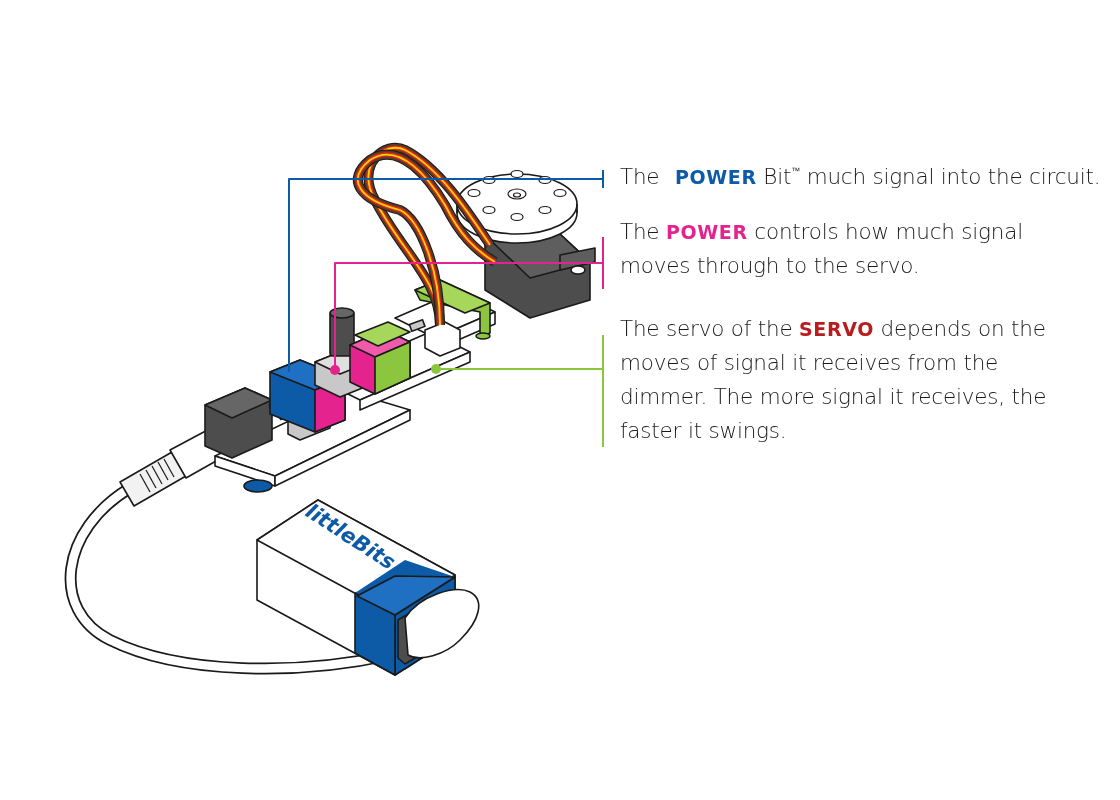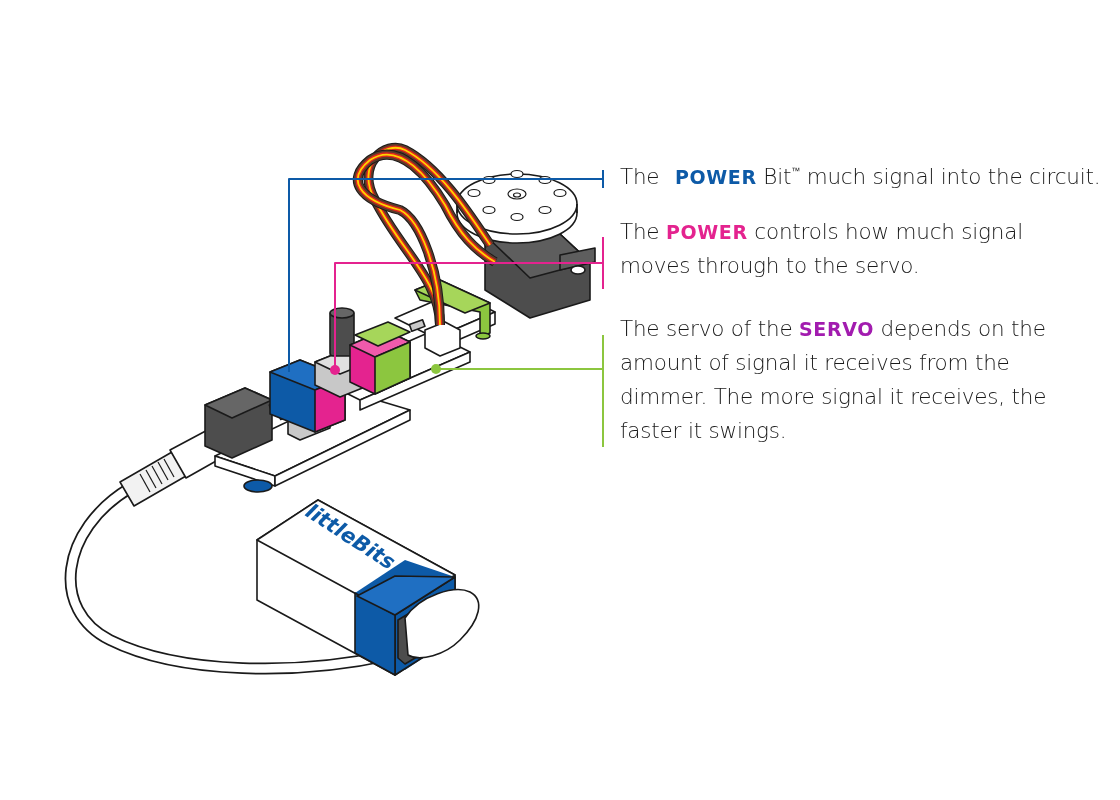--- a/index.html
+++ b/index.html
@@ -2,21 +2,21 @@
 <html><head>
 <meta charset="utf-8">
 <style>
   html, body { margin: 0; padding: 0; background: #ffffff; }
   body { width: 1120px; height: 800px; position: relative; overflow: hidden; font-family: "DejaVu Sans", "Liberation Sans", sans-serif; }
   #art { position: absolute; left: 0; top: 0; width: 1120px; height: 800px; }
   .callout { position: absolute; left: 620px; color: #1a1a1a; font-size: 21.5px; line-height: 34px; letter-spacing: -0.2px; font-family: "DejaVu Sans", sans-serif; font-weight: 300; }
   .callout .kw { font-weight: bold; letter-spacing: 0.6px; font-size: 19px; }
   .kw-blue { color: #0d5aa7; margin-left: 9px; }
   .kw-pink { color: #e4238f; }
-  .kw-green { color: #a21caf; }
+  .kw-green { color: #b91c1c; }
   .tm { font-size: 9px; vertical-align: 10px; }
   #c1 { top: 154px; }
   #c2 { top: 215px; width: 460px; }
   #c3 { top: 312px; width: 470px; }
 </style>
 </head>
 <body>
 
 <svg id="art" viewBox="0 0 1120 800" xmlns="http://www.w3.org/2000/svg">
   <g stroke="#1a1a1a" stroke-width="1.6" stroke-linejoin="round">
@@ -158,14 +158,14 @@
 
 <div id="c1" class="callout">
   <span>The </span><span class="kw kw-blue">POWER</span><span> Bit</span><span class="tm">™</span><span> much signal into the circuit.</span>
 </div>
 
 <div id="c2" class="callout">
   <span>The </span><span class="kw kw-pink">POWER</span><span> controls how much signal moves through to the servo.</span>
 </div>
 
 <div id="c3" class="callout">
-  <span>The servo of the </span><span class="kw kw-green">SERVO</span><span> depends on the amount of signal it receives from the dimmer. The more signal it receives, the faster it swings.</span>
+  <span>The servo of the </span><span class="kw kw-green">SERVO</span><span> depends on the moves of signal it receives from the dimmer. The more signal it receives, the faster it swings.</span>
 </div>
 
 </body></html>

